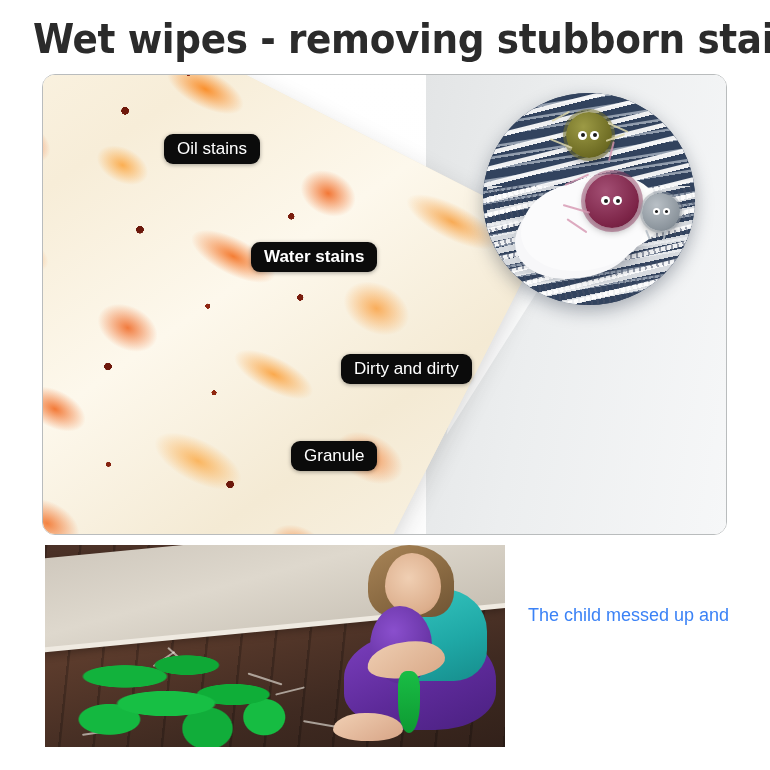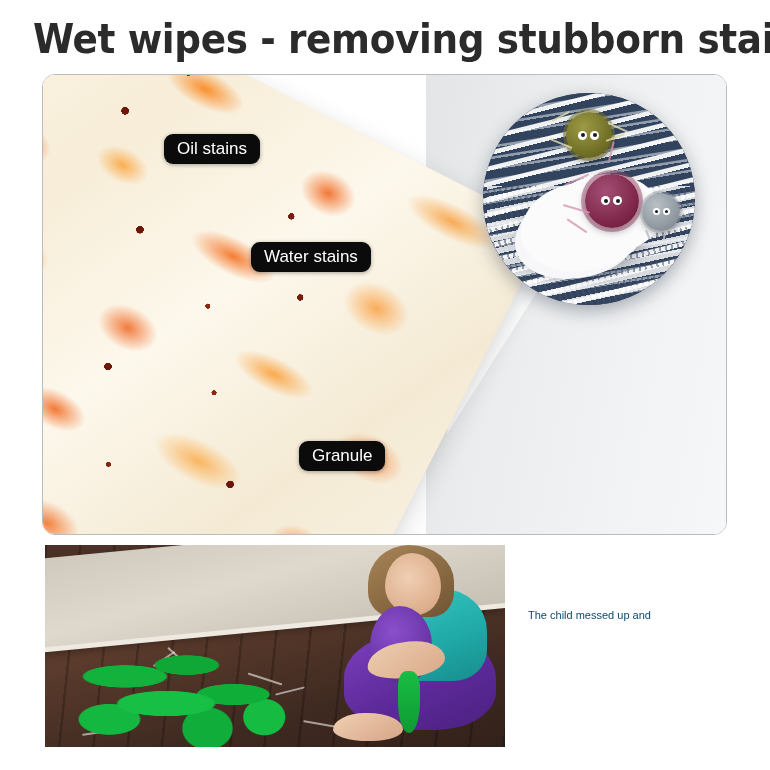--- a/index.html
+++ b/index.html
@@ -256,23 +256,23 @@
     border-radius: 9px;
     font-family: "Liberation Sans", sans-serif;
     font-size: 17px;
     line-height: 30px;
     height: 30px;
     padding: 0 13px;
     white-space: nowrap;
     box-shadow: 0 1px 4px rgba(0,0,0,.35);
   }
   .pill-oil    { left: 121px; top: 59px; }
-  .pill-water  { left: 208px; top: 167px; }
+  .pill-water  { left: 208px; top: 167px; font-weight: bold; }
   .pill-dirty  { left: 298px; top: 279px; }
-  .pill-granule{ left: 256px; top: 366px; }
+  .pill-granule{ left: 248px; top: 366px; }
 
   
   .bottom-photo {
     position: absolute;
     left: 45px;
     top: 545px;
     width: 460px;
     height: 202px;
     overflow: hidden;
     background: #3a2a22;
@@ -377,23 +377,23 @@
     width: 22px; height: 62px;
     background: linear-gradient(180deg, #19bd45, #0e9a32);
     border-radius: 40% 44% 50% 50% / 22% 24% 50% 50%;
   }
 
   .bottom-caption {
     position: absolute;
     left: 528px;
     top: 600px;
     width: 232px;
-    font-size: 11px;
+    font-size: 18px;
     line-height: 30px;
-    color: #0c4a6e;
+    color: #3b82f6;
   }
   .bottom-caption div { white-space: nowrap; }
 </style>
 </head>
 <body>
 
 <div id="page">
 
   <div class="page-title">Wet wipes - removing stubborn stains</div>
 
@@ -431,20 +431,21 @@
       <div class="germ germ-gray">
         <span class="leg" style="left:4px;top:36px;width:10px;transform:rotate(68deg);background:rgba(180,188,196,.85);"></span>
         <span class="leg" style="left:24px;top:36px;width:10px;transform:rotate(104deg);background:rgba(180,188,196,.85);"></span>
         <span class="eye"></span>
         <span class="eye"></span>
       </div>
     </div>
 
     <div class="pill pill-oil">Oil stains</div>
     <div class="pill pill-water">Water stains</div>
+    <div class="pill pill-dirty">Dirty and dirty</div>
     <div class="pill pill-granule">Granule</div>
   </div>
 
   <div class="bottom-photo">
     <div class="floor"></div>
     <div class="rug"></div>
     <div class="rug-edge"></div>
 
     <span class="chalk-scribble" style="left:23%;top:56%;width:26px;transform:rotate(-34deg);"></span>
     <span class="chalk-scribble" style="left:26%;top:54%;width:22px;transform:rotate(42deg);"></span>

